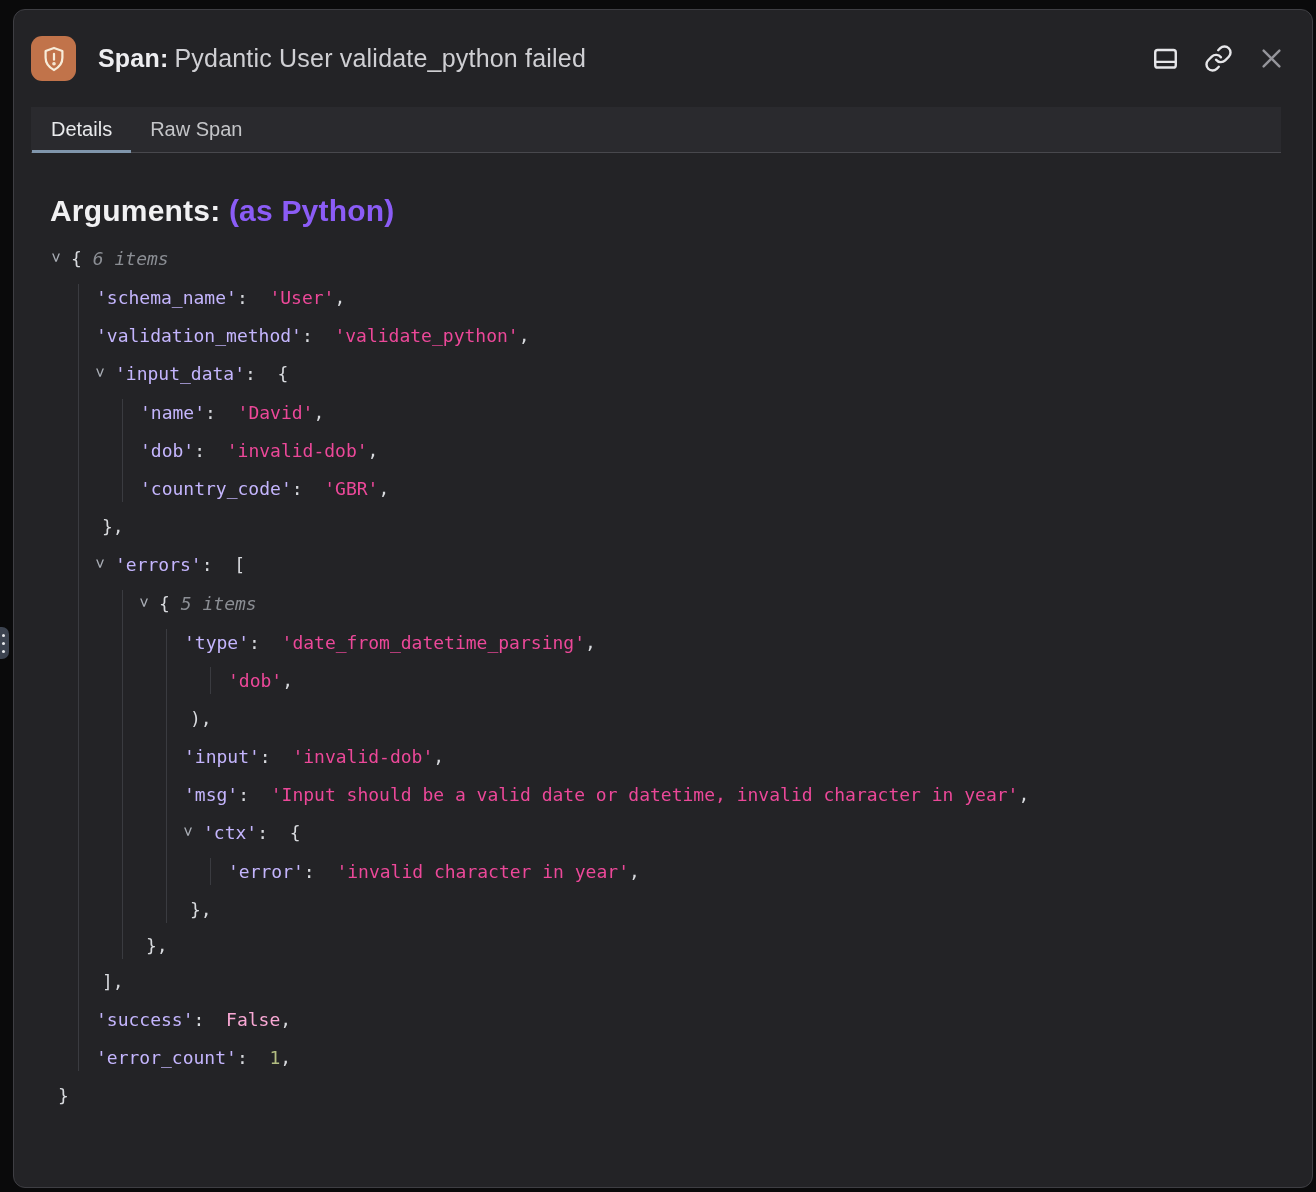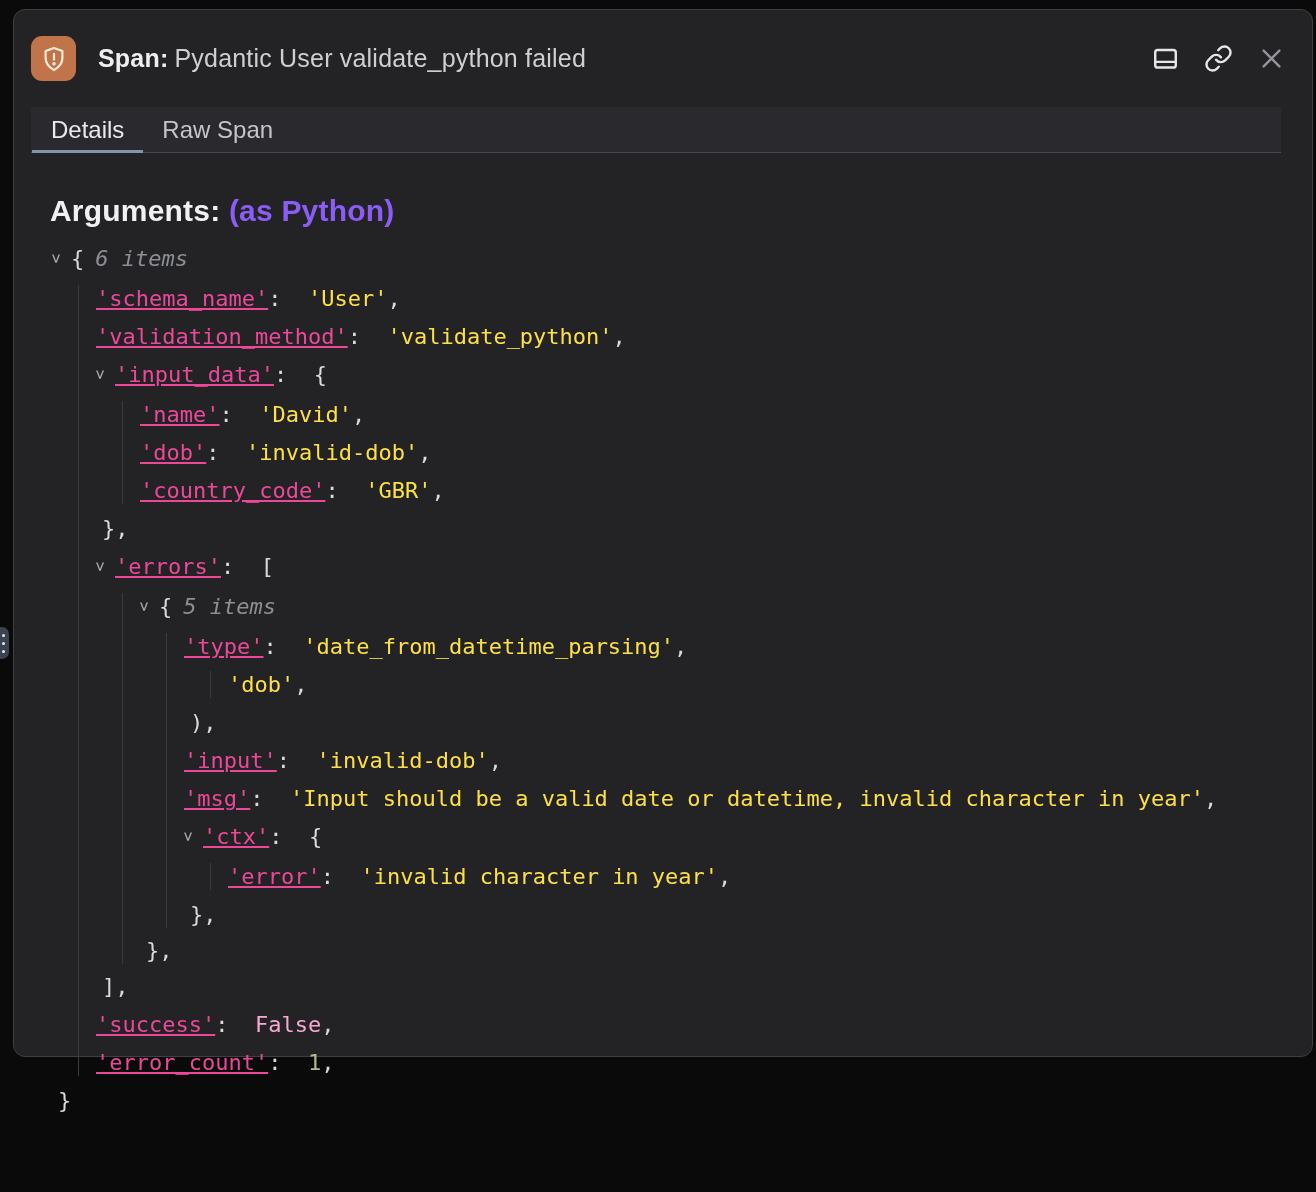--- a/index.html
+++ b/index.html
@@ -1,58 +1,58 @@
 <!DOCTYPE html>
 <html><head>
 <meta charset="utf-8">
 <style>
   * { margin:0; padding:0; box-sizing:border-box; }
   html,body { width:1316px; height:1192px; overflow:hidden; }
   body { background:#0a0a0b; font-family:"Liberation Sans", sans-serif; position:relative; }
 
   .panel {
-    position:absolute; left:13px; top:9px; width:1300px; height:1048px;
+    position:absolute; left:13px; top:9px; width:1300px; height:1179px;
     background:#232326; border:1px solid #3e3e43; border-radius:12px;
   }
 
   
   .hdr { display:flex; align-items:center; height:97px; padding:0 24px 0 17px; }
   .badge {
     width:45px; height:45px; border-radius:11px; background:#c1734a;
     display:flex; align-items:center; justify-content:center; flex:0 0 auto;
   }
   .title { margin-left:22px; font-size:25px; color:#cfcfd3; font-weight:400; letter-spacing:.2px; white-space:nowrap; }
   .title b { color:#eeeef1; font-weight:700; margin-right:6px; }
   .hdr-actions { margin-left:auto; display:flex; align-items:center; gap:19px; }
   .icon-btn { background:none; border:none; width:34px; height:34px; display:flex; align-items:center; justify-content:center; cursor:pointer; }
 
   
   .tabstrip {
     margin-left:17px; width:1250px; height:46px; background:#2a2a2e;
     border-bottom:1px solid #48484d; display:flex; align-items:stretch; padding-left:1px;
   }
-  .tab { position:relative; padding:0 19px; display:flex; align-items:center; font-size:24px; color:#c4c5c8; cursor:pointer;text-align:right; }
+  .tab { position:relative; padding:0 19px; display:flex; align-items:center; font-size:20px; color:#c4c5c8; cursor:pointer;text-align:right; }
   .tab.active { color:#e9eaec; }
   .tab.active::after { content:""; position:absolute; left:0; right:0; bottom:-1px; height:3px; background:#8096ac; }
 
   
   .content { padding:41px 0 0 36px; }
   .sec-h { font-size:30px; font-weight:700; color:#f1f1f3; letter-spacing:.2px; }
   .sec-h .dim { color:#8b5cf6; }
 
-  .tree { margin-top:17px; padding-left:2px; font-family:"DejaVu Sans Mono", monospace; font-size:22px; color:#dadce0; }
+  .tree { margin-top:17px; padding-left:2px; font-family:"DejaVu Sans Mono", monospace; font-size:18px; color:#dadce0; }
   .line { line-height:27px; margin:11px 0; white-space:pre; }
   .line.closer { padding-left:6px; margin:9px 0; }
   .children { margin-left:26px; padding-left:17px; border-left:1px solid #3a3b40; }
 
   .chevron { display:inline-block; width:19px; color:#a9adb5; cursor:pointer; }
   .chevron::before { content:">"; display:inline-block; transform:rotate(90deg) translateX(-2px); font-size:16px; }
 
-  .key     { color:#ec4899;text-decoration:underline; }
-  .string  { color:#fde047; }
+  .key     { color:#c4b5fd; }
+  .string  { color:#ec4899; }
   .punct   { color:#d8dade; }
   .meta    { color:#8b8e94; font-style:italic; margin-left:11px; }
   .keyword { color:#f9a8d4; }
   .number  { color:#b3be82; }
 
   
   .grip {
     position:absolute; left:-12px; top:627px; width:21px; height:32px;
     border-radius:7px; background:#3c4350; z-index:5; cursor:grab;
   }

